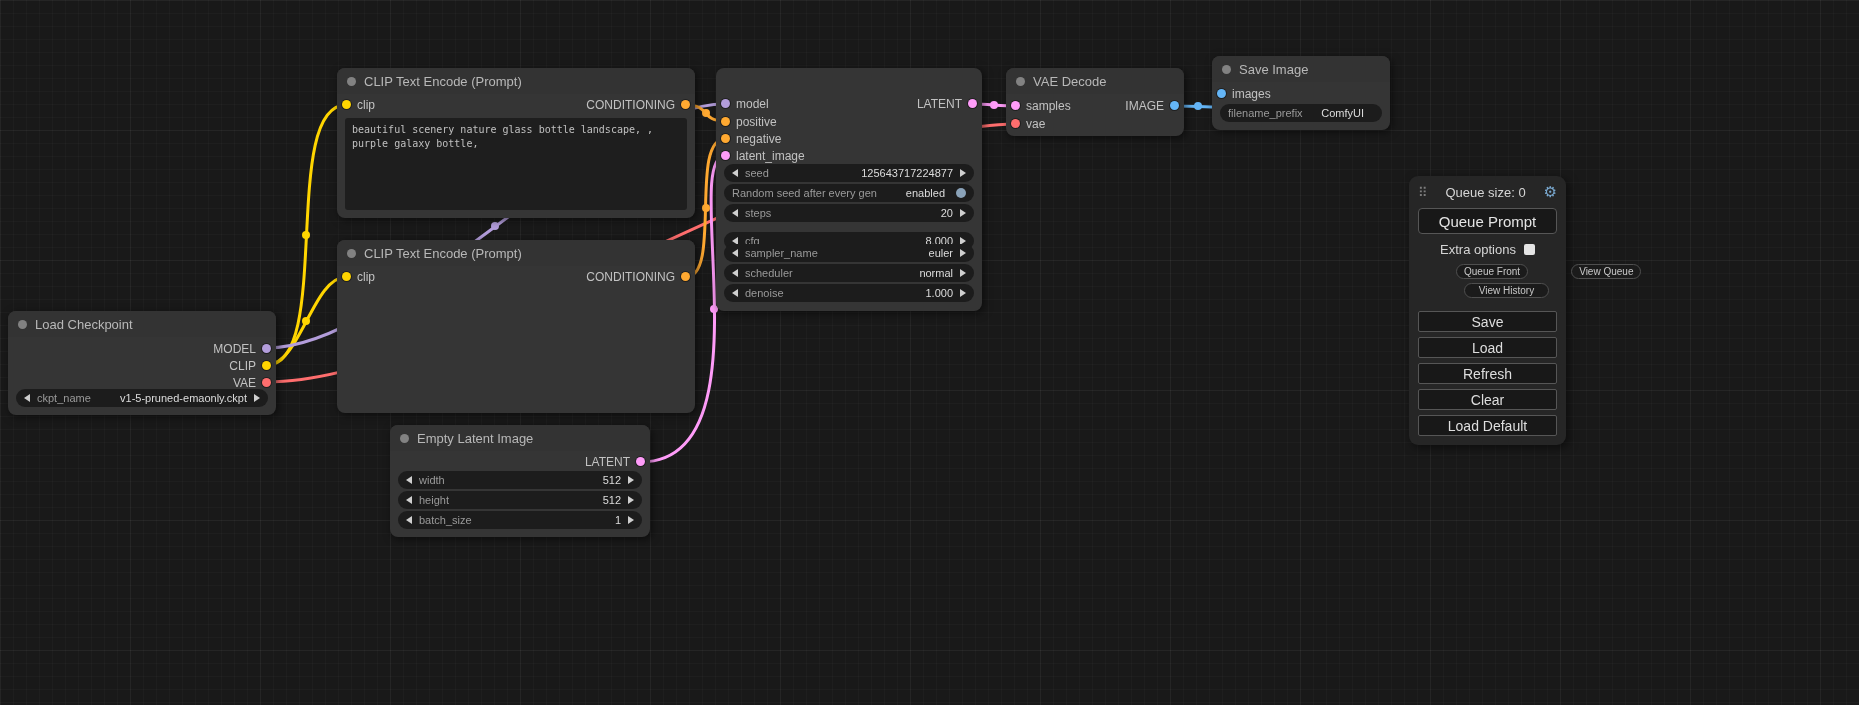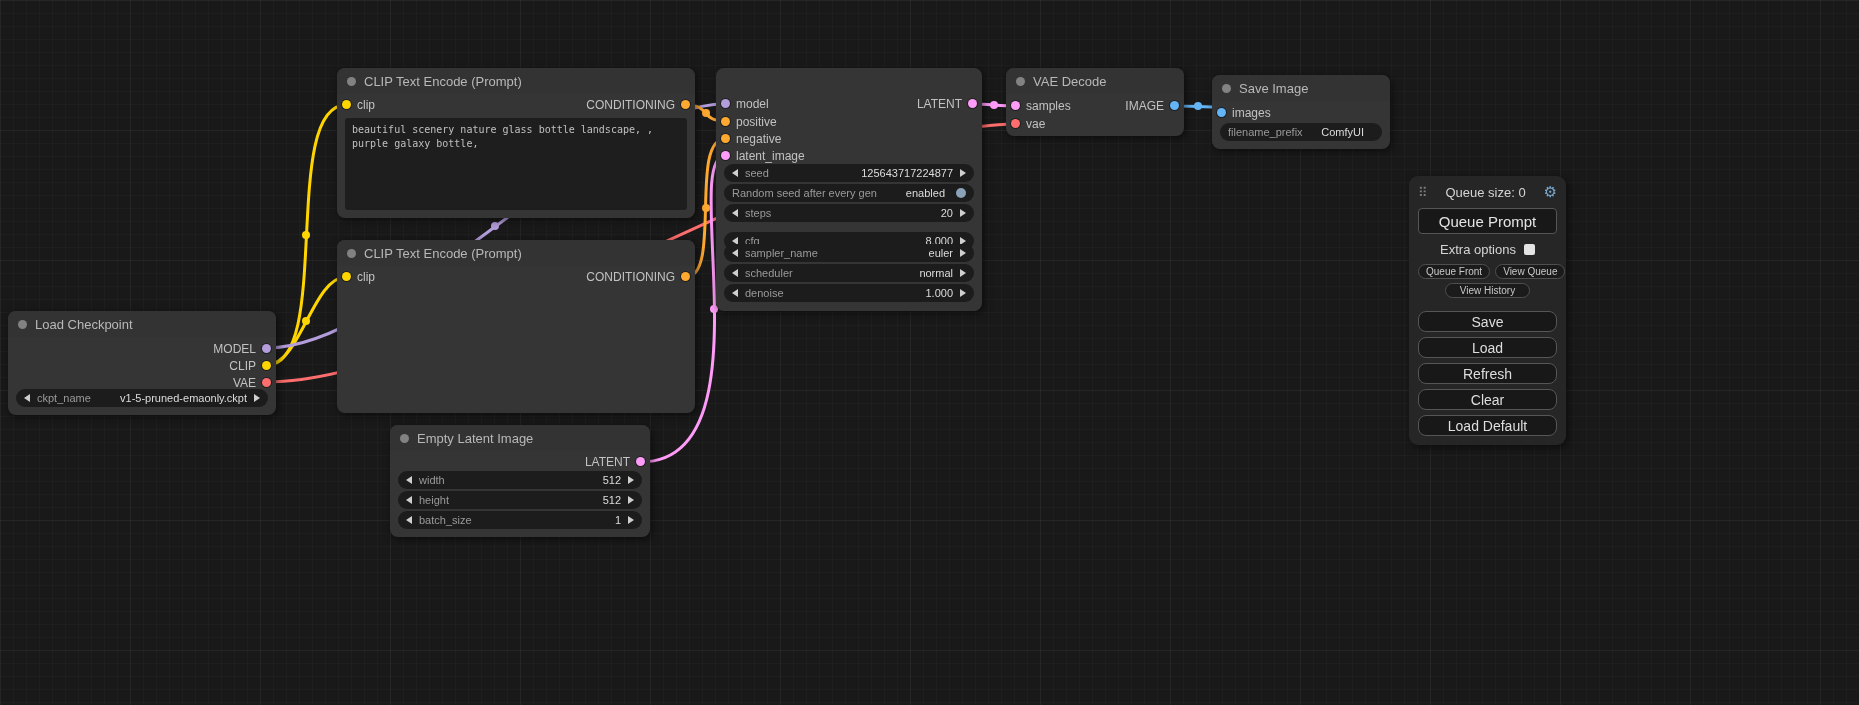--- a/index.html
+++ b/index.html
@@ -52,23 +52,23 @@
   }
   .menu-header { display:flex; align-items:center; justify-content:space-between; color:#d5d5d5; font-size:13px; margin-bottom:7px; }
   .drag-handle { color:#7c7c7c; font-size:13px; cursor:grab; }
   .gear-icon { color:#79a8cf; font-size:15px; cursor:pointer; }
   button { font-family:inherit; cursor:pointer; }
   .btn-primary { height:26px; background:#181818; border:1px solid #565656; border-radius:4px; color:#e4e4e4; font-size:15px; margin-bottom:8px; }
   .extra-row { display:flex; align-items:center; justify-content:center; gap:8px; color:#d5d5d5; font-size:13px; margin-bottom:7px; }
   .cb { appearance:none; -webkit-appearance:none; width:11px; height:11px; background:#e4e4e4; border-radius:2px; cursor:pointer; }
   .small-row { display:flex; gap:5px; justify-content:space-between; margin-bottom:4px; }
   .small-row.center { justify-content:center; margin-bottom:0; }
-  .btn-small { background:#1b1b1b; border:1px solid #4f4f4f; border-radius:9px; color:#c8c8c8; font-size:10px; padding:1px 7px; flex:1; white-space:nowrap; }
+  .btn-small { background:#1b1b1b; border:1px solid #4f4f4f; border-radius:9px; color:#c8c8c8; font-size:10px; padding:1px 7px; flex:1; white-space:nowrap;margin-left:38px; }
   .small-row.center .btn-small { flex:0 0 auto; padding:1px 14px; }
-  .btn-big { height:21px; background:#181818; border:1px solid #565656; border-radius:8px; color:#dedede; font-size:14px; margin-top:5px; }
+  .btn-big { height:21px; background:#181818; border:1px solid #565656; border-radius:2px; color:#dedede; font-size:14px; margin-top:5px; }
   .btn-big.first { margin-top:13px; }
 </style>
 </head>
 <body>
 
 <div class="canvas">
 
   <svg class="wires" width="1859" height="705" viewBox="0 0 1859 705">
     <g fill="none" stroke-width="3">
       <path d="M267,365 C333,365 280,105 346,105" style="stroke:var(--clip)"></path>
@@ -226,21 +226,21 @@
     <div class="slot" style="top:47px">
       <span class="dot" style="background:var(--vae)"></span>
       <span>vae</span>
     </div>
     <div class="slot out" style="top:29px">
       <span class="dot" style="background:var(--image)"></span>
       <span>IMAGE</span>
     </div>
   </div>
 
-  <div class="node" style="left:1212px;top:75px;width:178px;height:74px">
+  <div class="node" style="left:1212px;top:56px;width:178px;height:74px">
     <div class="node-title">
       <span class="collapse-dot"></span>
       <span>Save Image</span>
     </div>
     <div class="slot" style="top:29px">
       <span class="dot" style="background:var(--image)"></span>
       <span>images</span>
     </div>
     <div class="widget" style="top:48px">
       <span class="wlabel">filename_prefix</span>

